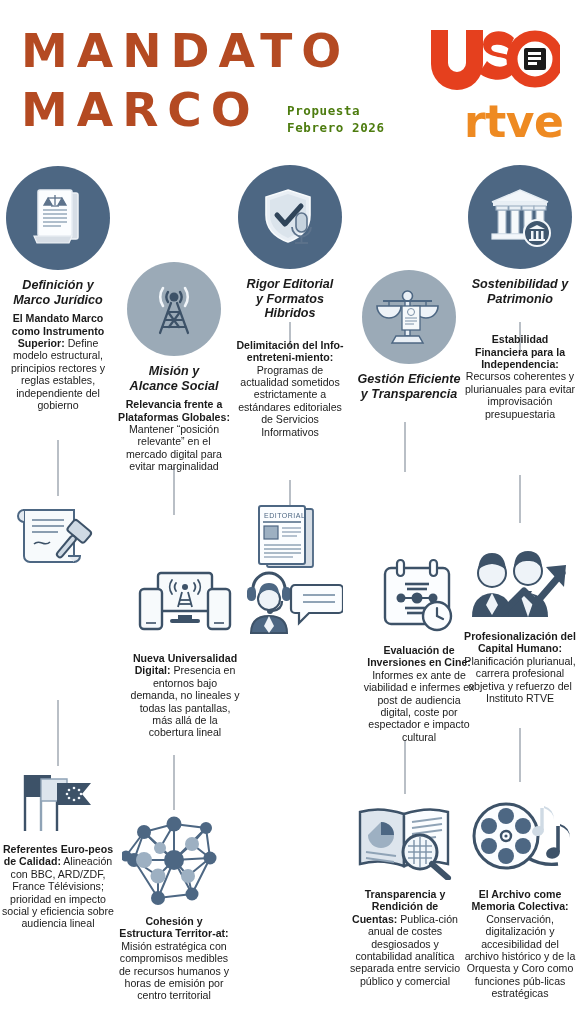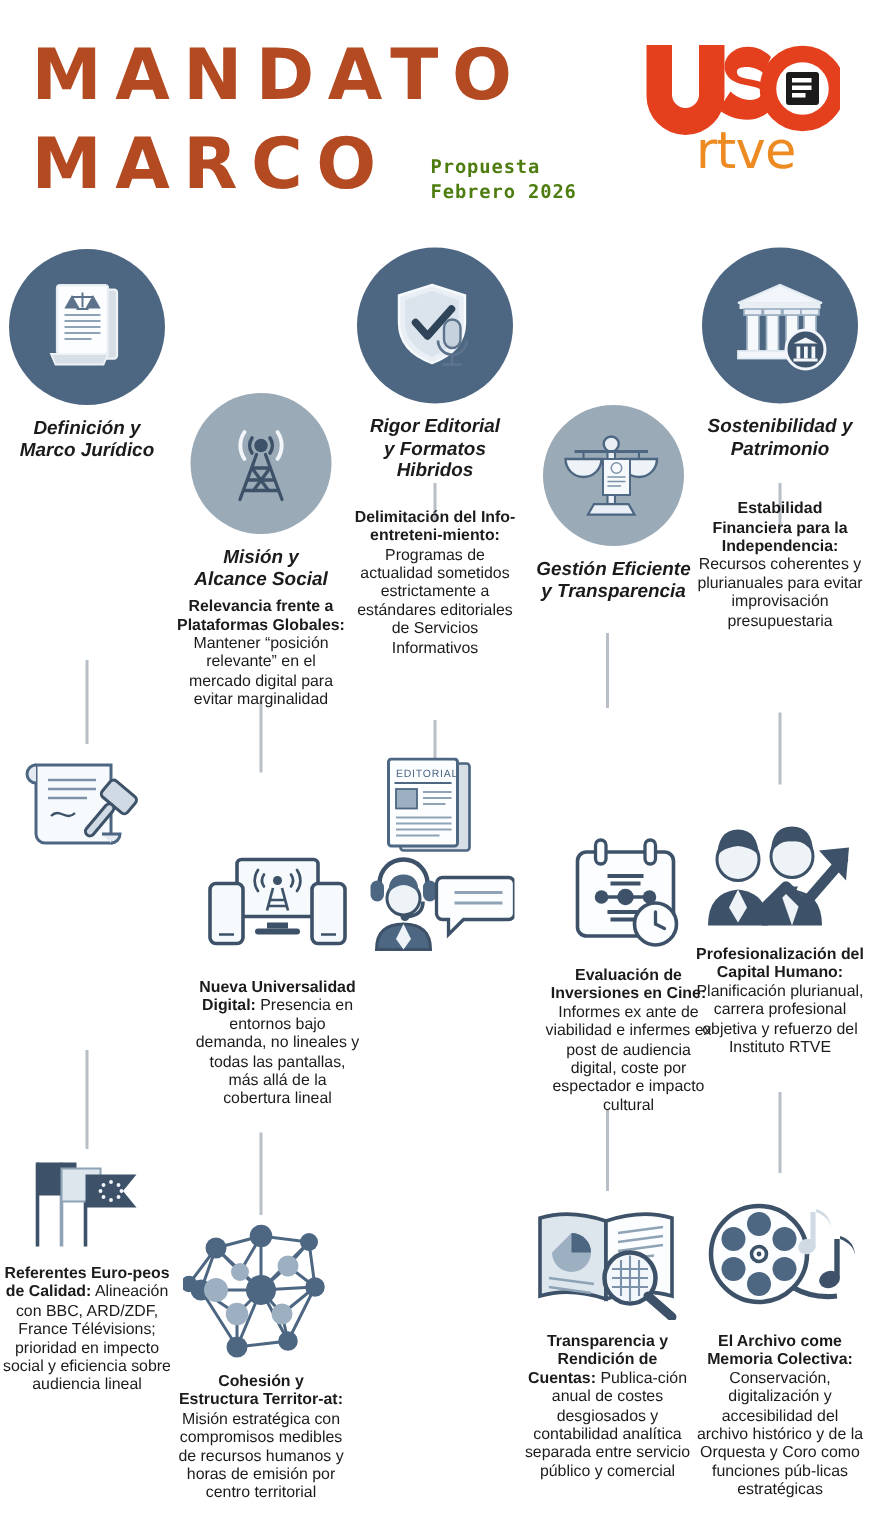--- a/index.html
+++ b/index.html
@@ -35,24 +35,24 @@
     line-height: 17px;
     letter-spacing: 0.6px;
     text-align: left;
     white-space: nowrap;
     margin-top: 12px;
   }
 
   .logo { position: absolute; left: 428px; top: 28px; width: 132px; height: 104px; }
   .logo-uso { position: absolute; left: 0; top: 0; width: 132px; height: 62px; }
   .logo-rtve {
-    position: absolute; left: 36px; top: 56px;
+    position: absolute; left: 36px; top: 72px;
     color: #EE8A22;
     font-family: "DejaVu Sans", sans-serif;
-    font-weight: 400; font-size: 34px; line-height: 1;
+    font-weight: 700; font-size: 44px; line-height: 1;
     letter-spacing: -0.5px;
   }
 
   
   .conn { position: absolute; width: 1.5px; background: #b9bfc6; }
 
   
   .node { position: absolute; text-align: center; }
   .circle {
     position: relative; margin: 0 auto;
@@ -144,20 +144,21 @@
           <line x1="27" y1="8" x2="27" y2="18"></line>
             <line x1="20" y1="11" x2="34" y2="11"></line>
           <path d="M20 11 l-4 7 h8 Z" fill="#5d738c"></path>
           <path d="M34 11 l-4 7 h8 Z" fill="#5d738c"></path>
           <line x1="23" y1="19" x2="31" y2="19"></line>
         </g>
         <path d="M6 49 h38 l-3 7 H9 Z" fill="#d7dee6" stroke="#eef2f6" stroke-width="1.2"></path>
       </svg>
     </div>
     <div class="node-title t13">Definición y<br>Marco Jurídico</div>
+    <div class="node-body b11"><b>El Mandato Marco como Instrumento Superior:</b> Define modelo estructural, principios rectores y reglas estables, independiente del gobierno</div>
   </div>
 
   <div class="node" style="left:118px; top:262px; width:112px;">
     <div class="circle light" style="width:94px;height:94px;">
       <svg width="62" height="58" viewBox="0 0 62 58">
         <g fill="none" stroke="#f2f6fa" stroke-width="2.6" stroke-linecap="round">
           <path d="M20 8 a16 16 0 0 0 0 18"></path>
           <path d="M42 8 a16 16 0 0 1 0 18"></path>
         </g>
         <g fill="none" stroke="#3d5268" stroke-width="2.4" stroke-linecap="round">

